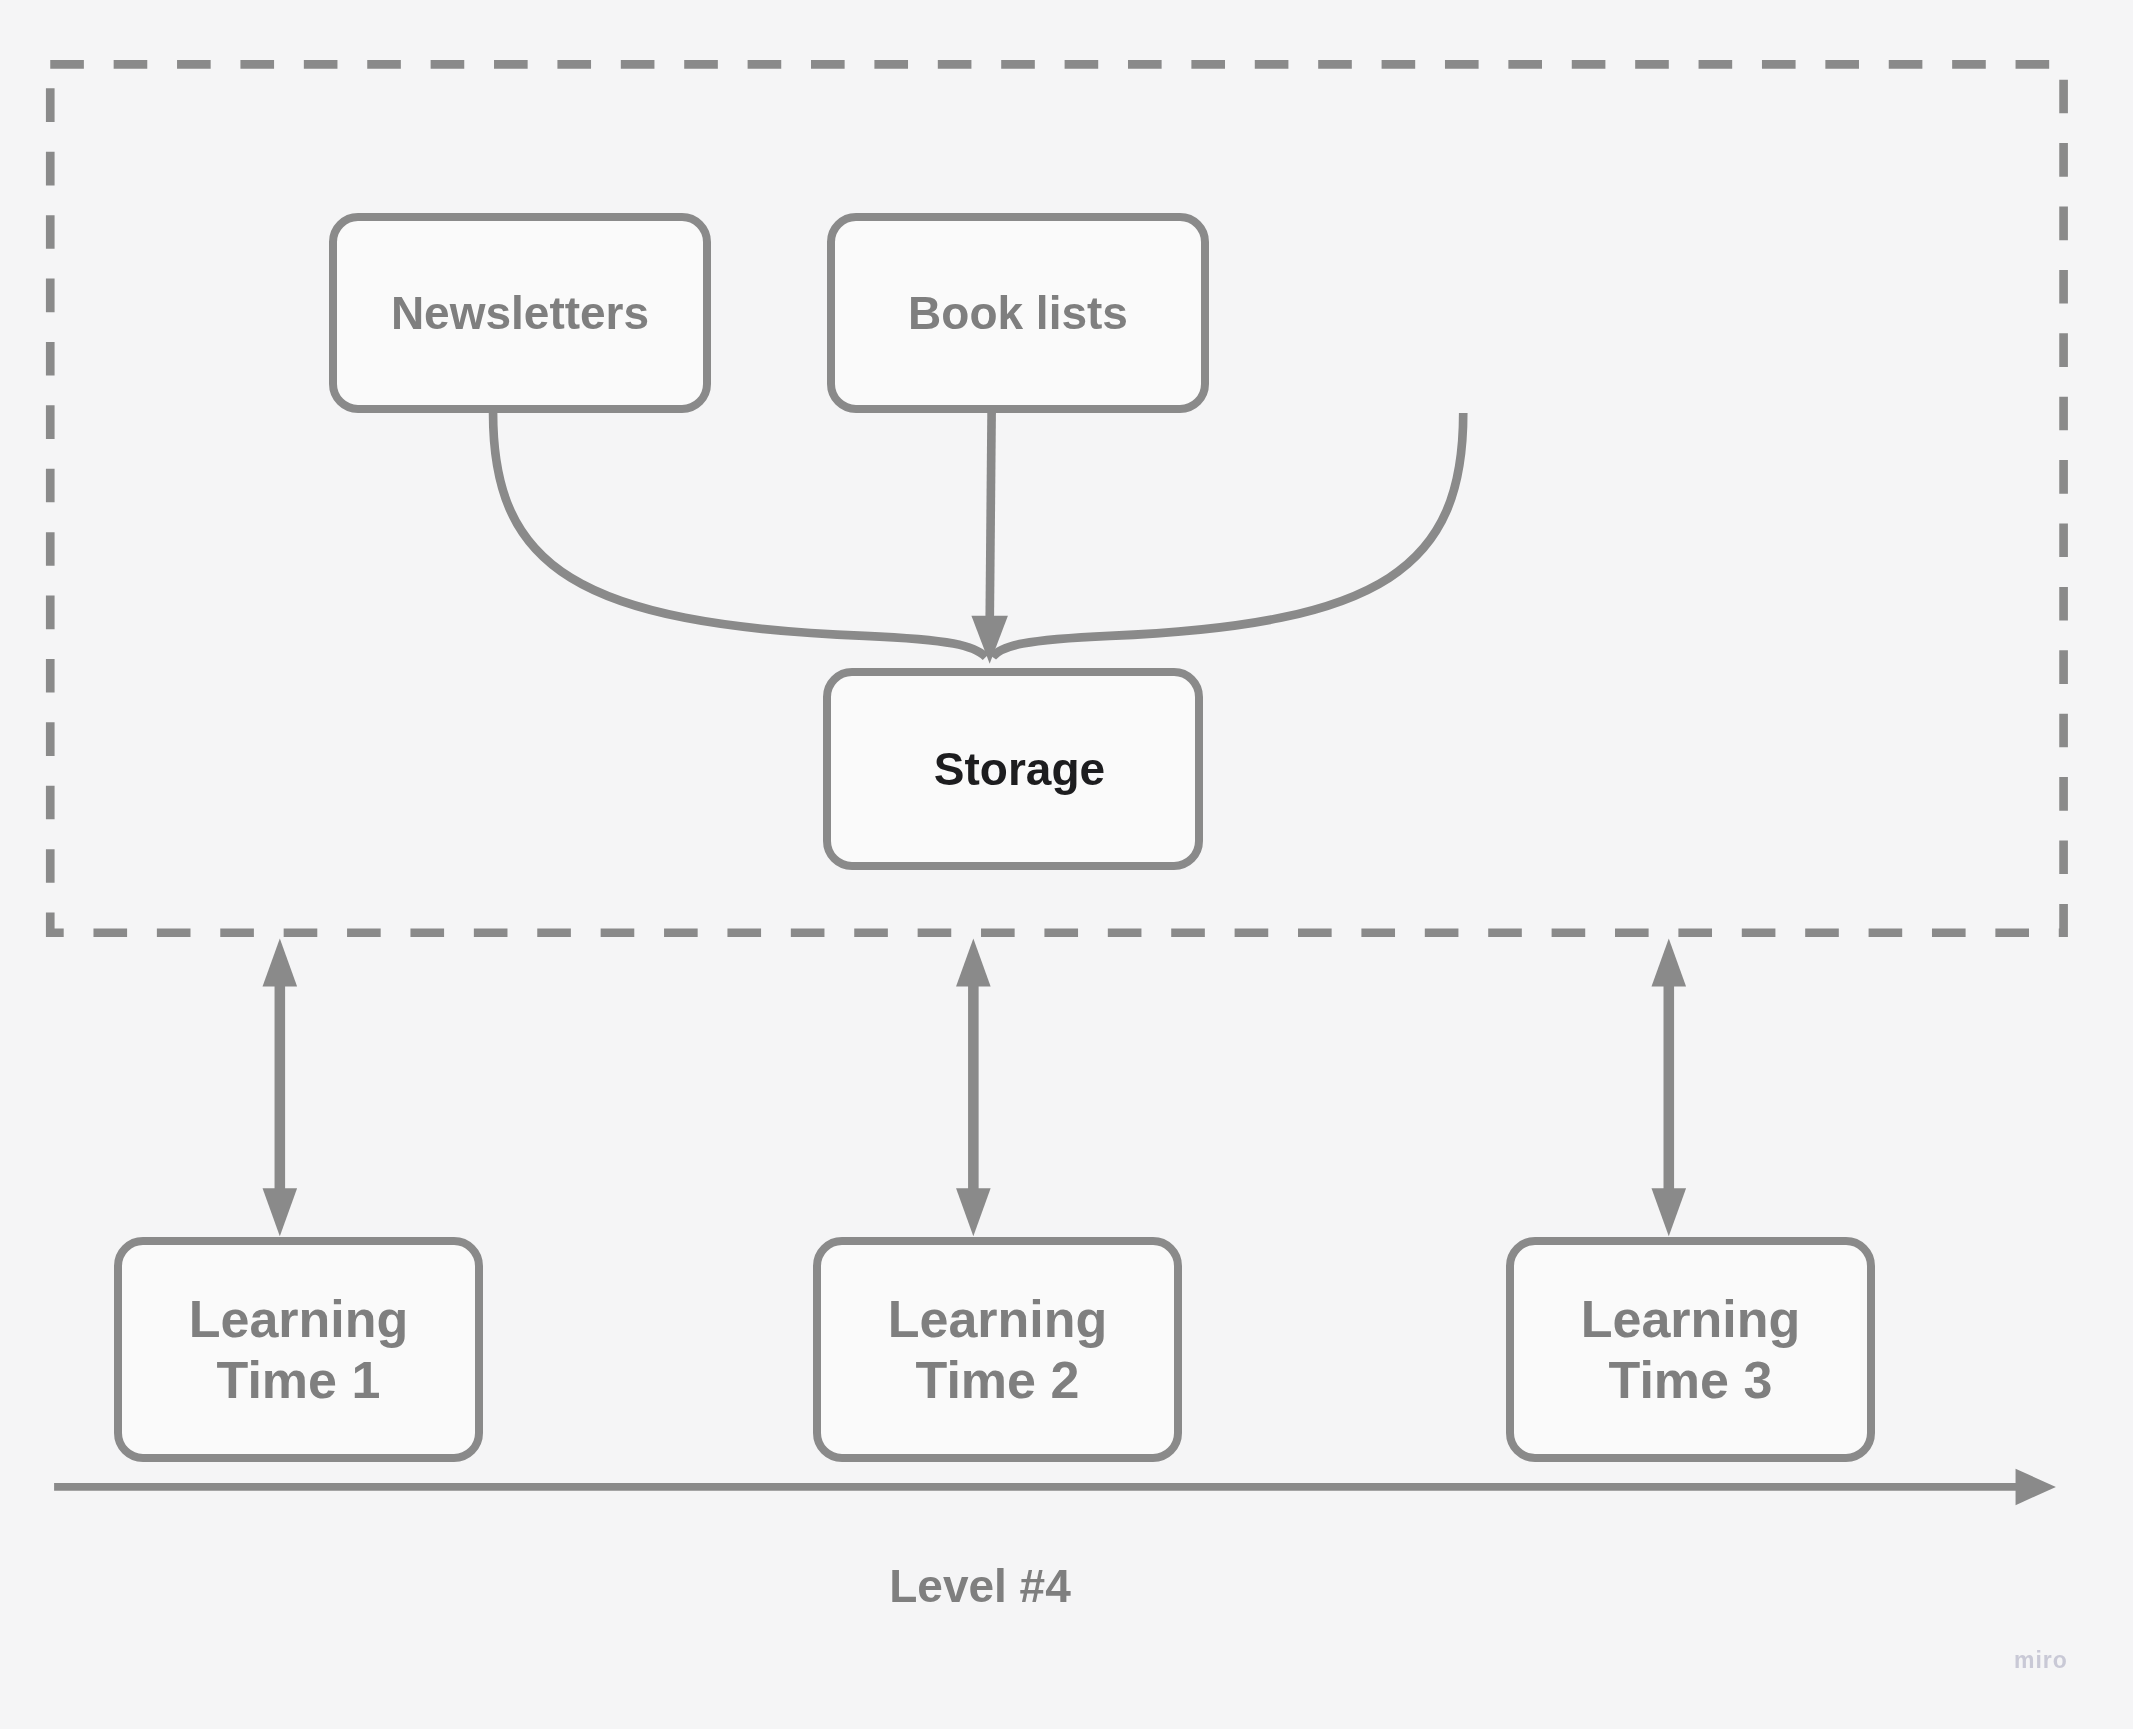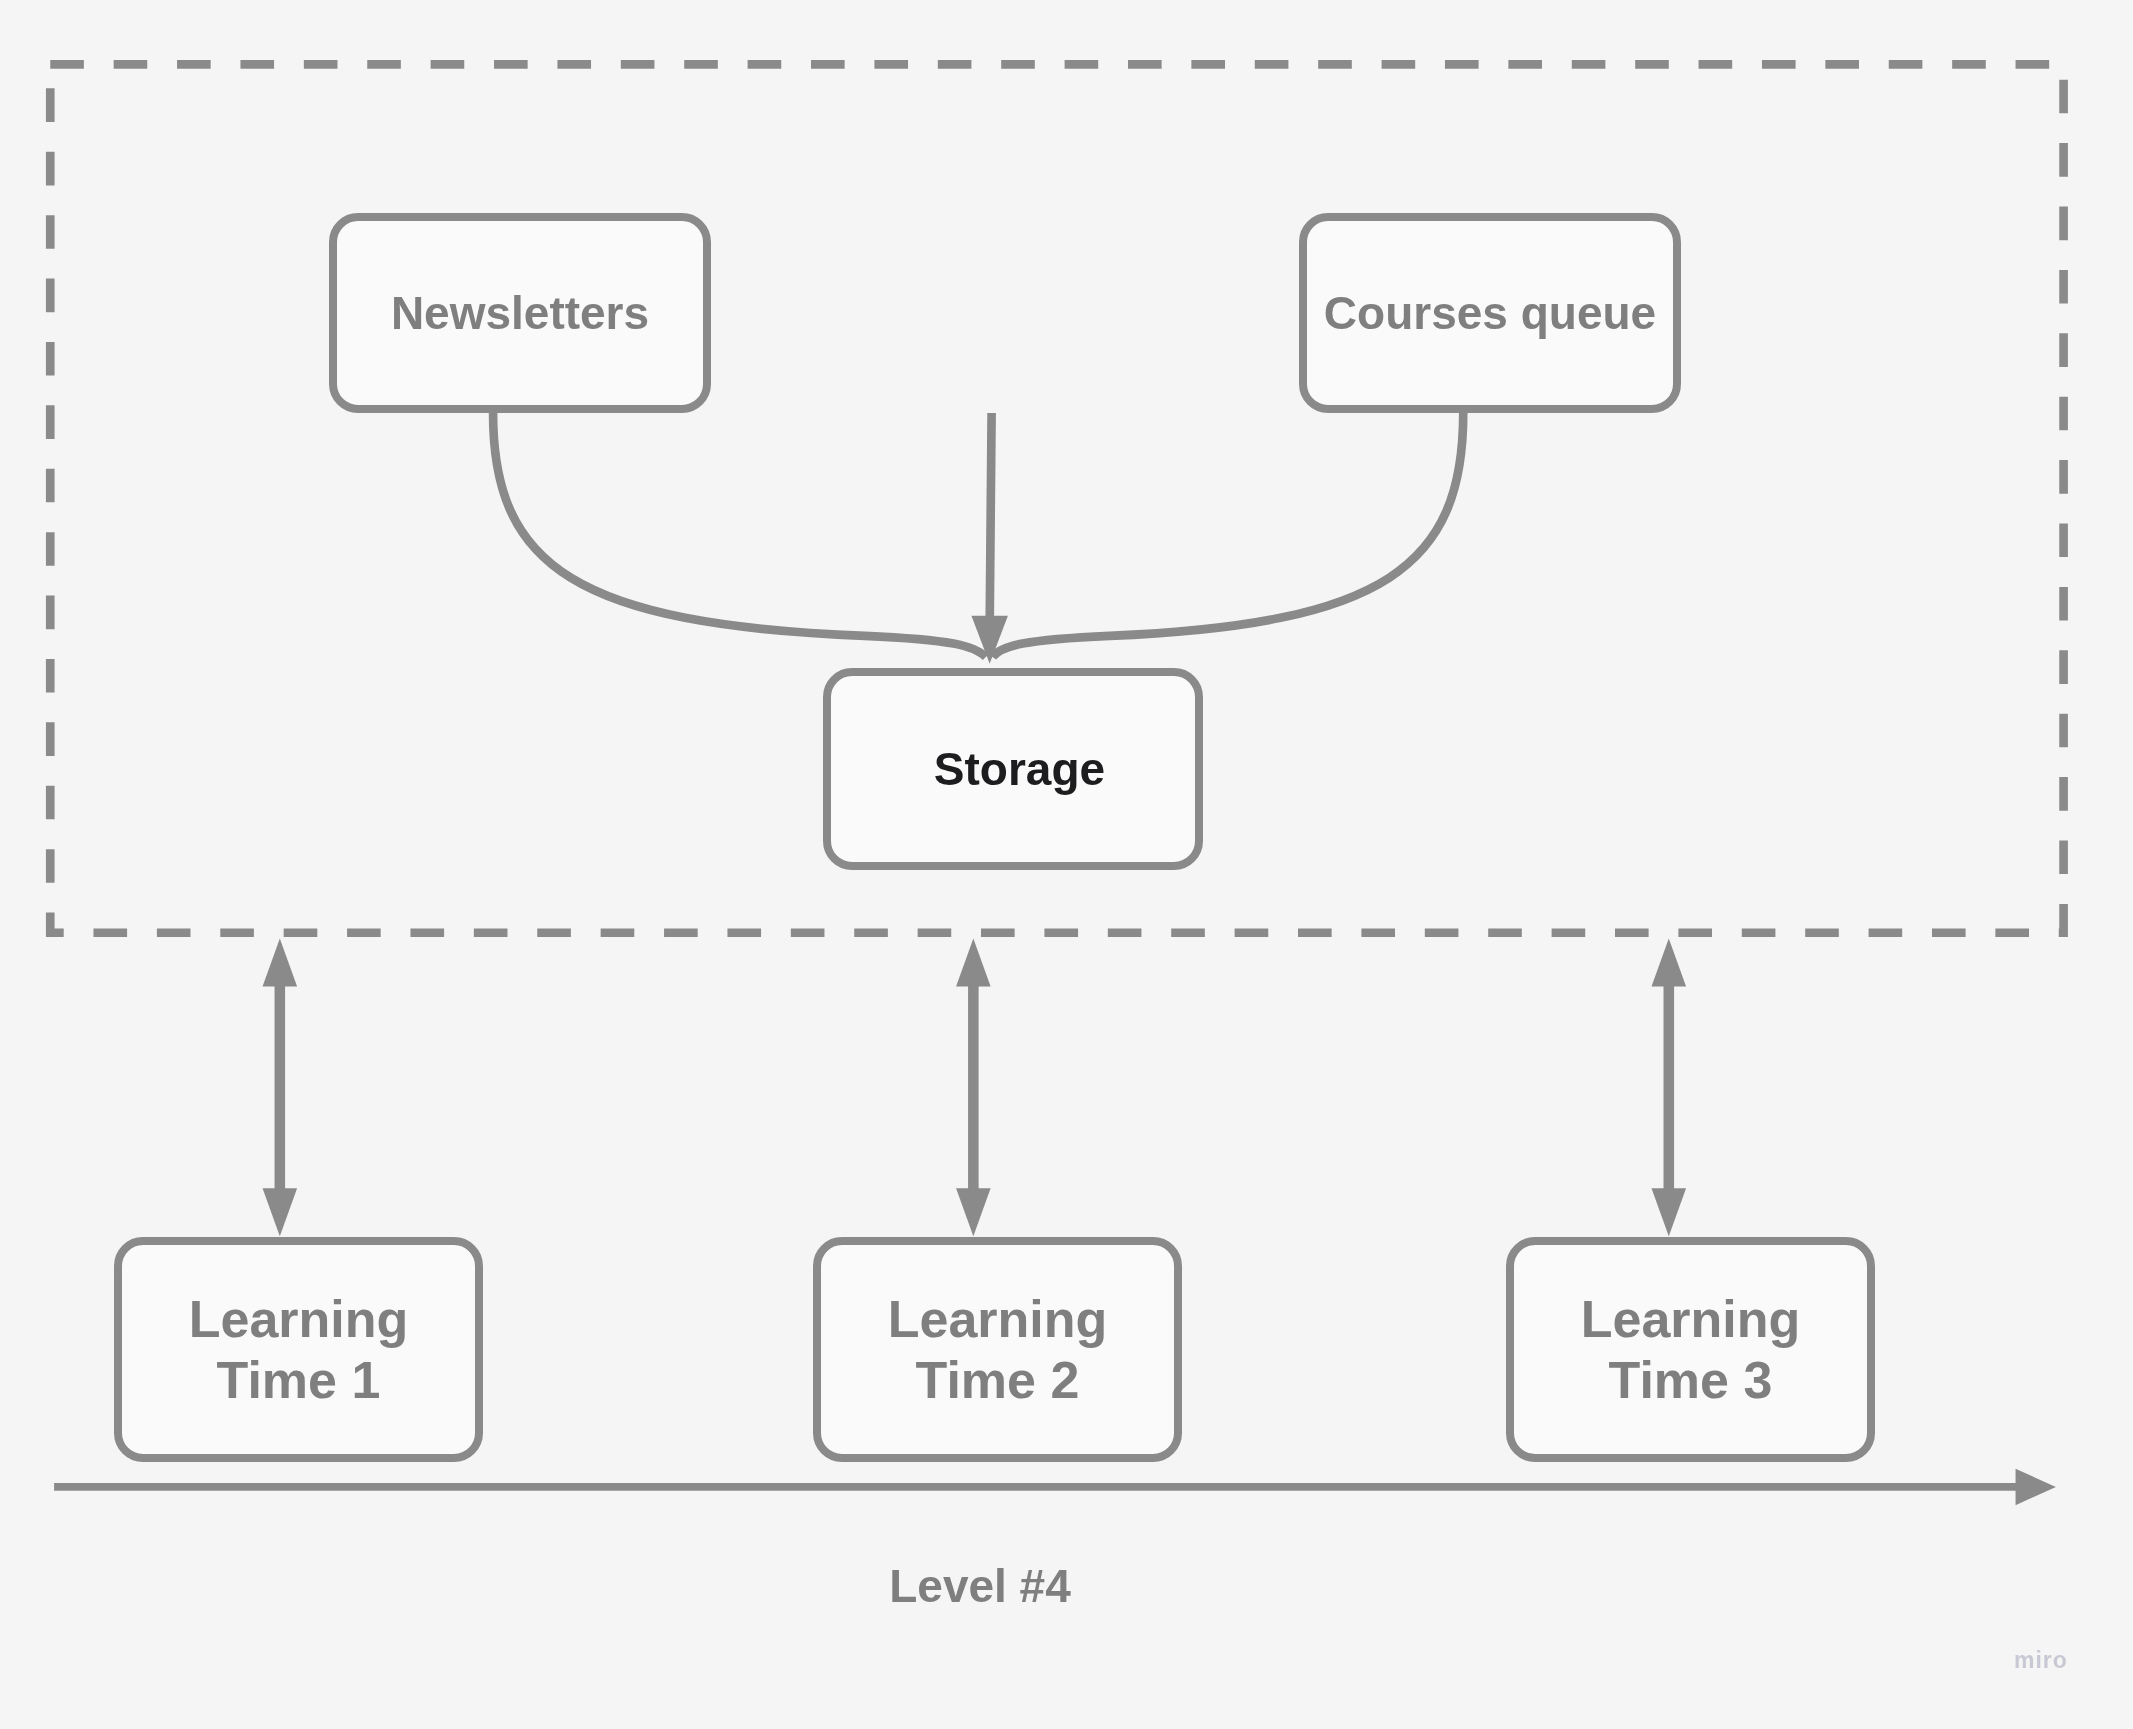--- a/index.html
+++ b/index.html
@@ -135,22 +135,22 @@
 
     <g>
       <path class="stroke-line" stroke-width="8" d="M 56 1548 L 2102 1548"></path>
       <polygon class="stroke-fill" points="2140,1548 2098,1529 2098,1567"></polygon>
     </g>
   </svg>
 
   <div class="shape src" id="node-newsletters">
     <span>Newsletters</span>
   </div>
-  <div class="shape src" id="node-courses-queue">
-    <span>Courses queue</span>
+  <div class="shape src" id="node-book-lists">
+    <span>Book lists</span>
   </div>
 
   <div class="shape dark-label" id="node-storage">
     <span>Storage</span>
   </div>
 
 
   <div class="shape lt" id="node-lt1">
     <span>
       <span>Learning</span><br>

